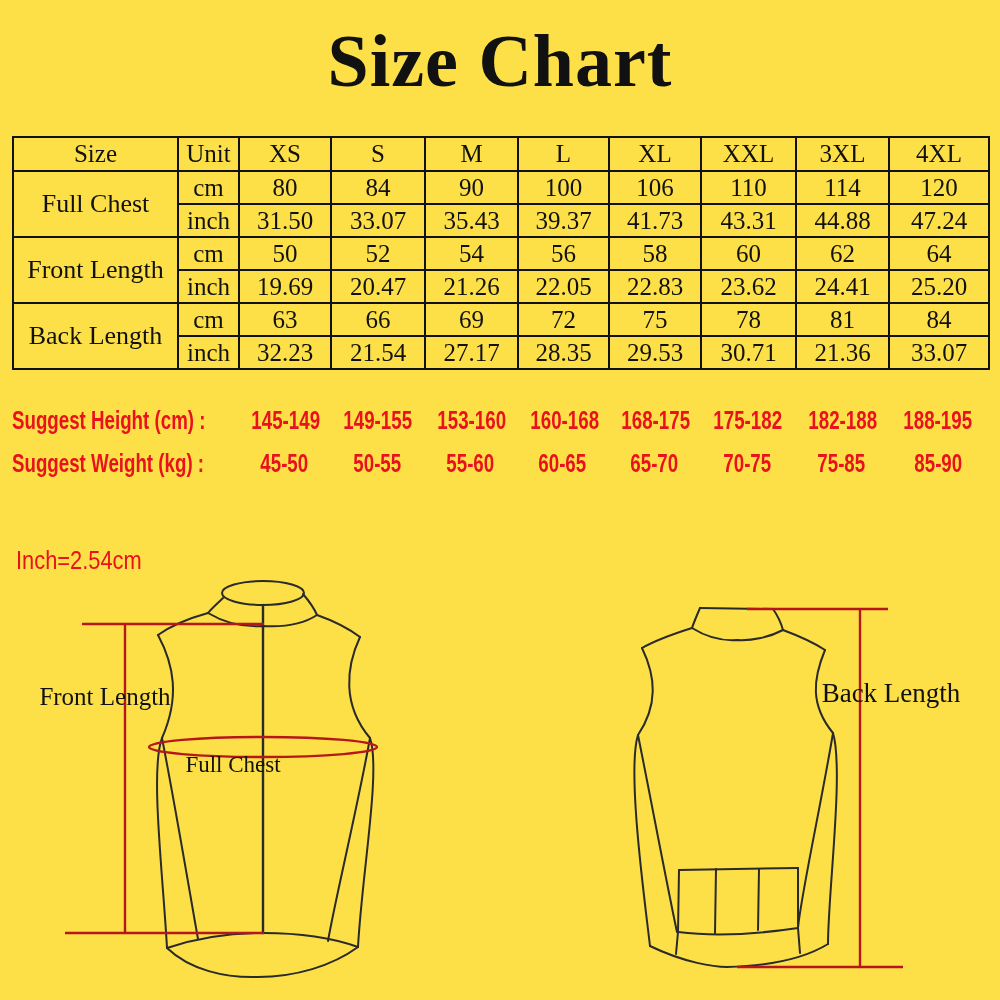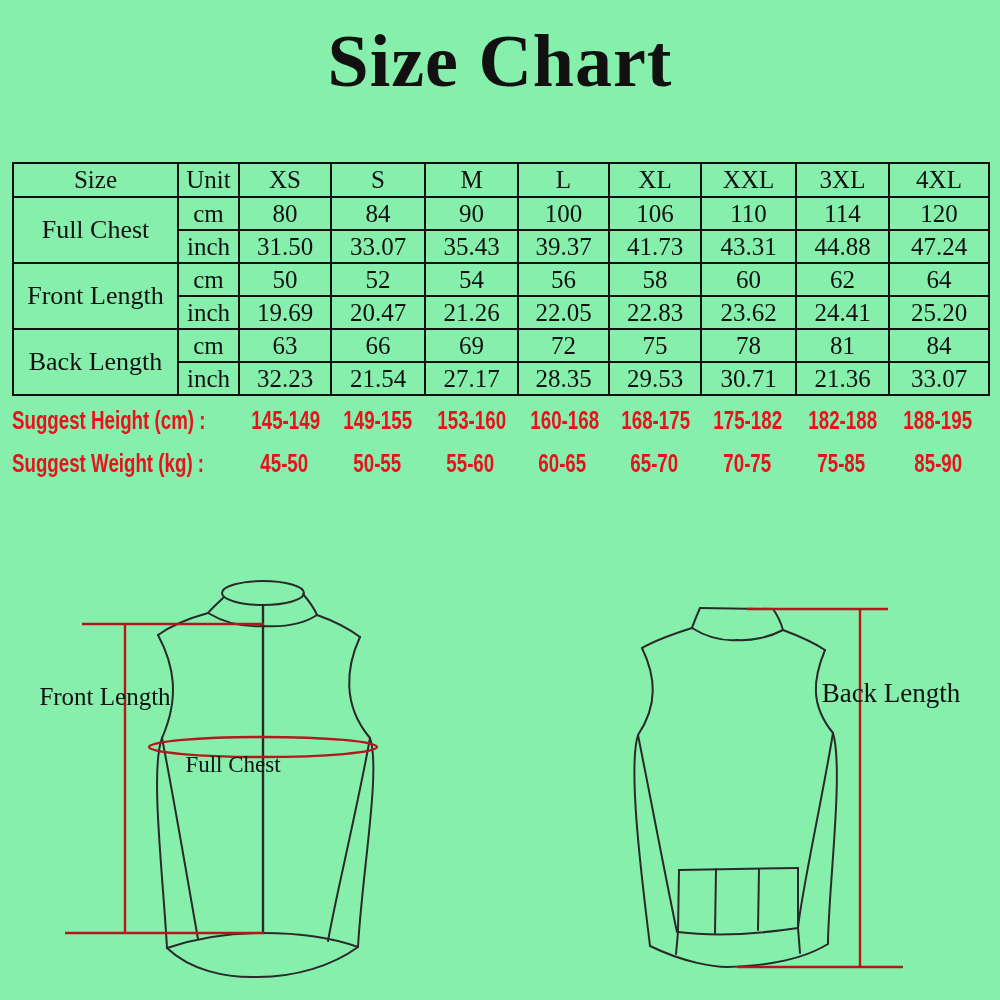--- a/index.html
+++ b/index.html
@@ -1,21 +1,21 @@
 <!DOCTYPE html>
 <html><head>
 <meta charset="utf-8">
 <style>
   html,body{margin:0;padding:0;background:#fff;}
-  .page{position:relative;width:1000px;height:1000px;background:#86efac;overflow:hidden;
+  .page{position:relative;width:1000px;height:1000px;background:#fde047;overflow:hidden;
         font-family:"Liberation Serif",serif;color:#111;}
   .title{position:absolute;top:22px;left:0;width:1000px;text-align:center;
          font-size:74px;font-weight:600;line-height:78px;letter-spacing:1px;}
   
-  .size-table{position:absolute;left:12px;top:162px;width:976px;border-collapse:collapse;
+  .size-table{position:absolute;left:12px;top:136px;width:976px;border-collapse:collapse;
               table-layout:fixed;font-size:25px;}
   .size-table td,.size-table th{border:2px solid #111;text-align:center;vertical-align:middle;
               font-weight:normal;padding:0;overflow:hidden;white-space:nowrap;}
   .size-table tr{height:33px;}
   .size-table tr.hdr{height:34px;}
   .size-table .rowlabel{font-size:26px;}
   
   .red-row{position:absolute;left:12px;width:976px;display:grid;
            grid-template-columns:226px 92px 94px 93px 91px 92px 95px 93px 100px;
            color:#e8121d;font-family:"Liberation Sans",sans-serif;font-weight:bold;
@@ -160,20 +160,21 @@
     <div class="val"><span>45-50</span></div>
     <div class="val"><span>50-55</span></div>
     <div class="val"><span>55-60</span></div>
     <div class="val"><span>60-65</span></div>
     <div class="val"><span>65-70</span></div>
     <div class="val"><span>70-75</span></div>
     <div class="val"><span>75-85</span></div>
     <div class="val"><span>85-90</span></div>
   </div>
 
+  <div class="note note-inch"><span>Inch=2.54cm</span></div>
 
   <svg class="diagram-svg" width="1000" height="435" viewBox="0 0 1000 435" xmlns="http://www.w3.org/2000/svg">
 
     <g class="outline">
       <ellipse cx="263" cy="28" rx="41" ry="12"></ellipse>
       <path d="M223,33 C218,38 212,43 208,48"></path>
       <path d="M303,29 C309,36 314,43 317,50"></path>
       <path d="M208,48 C228,60 248,62 263,61 C280,62 302,60 317,50"></path>
       <path d="M263,40 L263,368" stroke-width="2.4"></path>
       <path d="M208,48 C190,53 172,60 158,70"></path>

